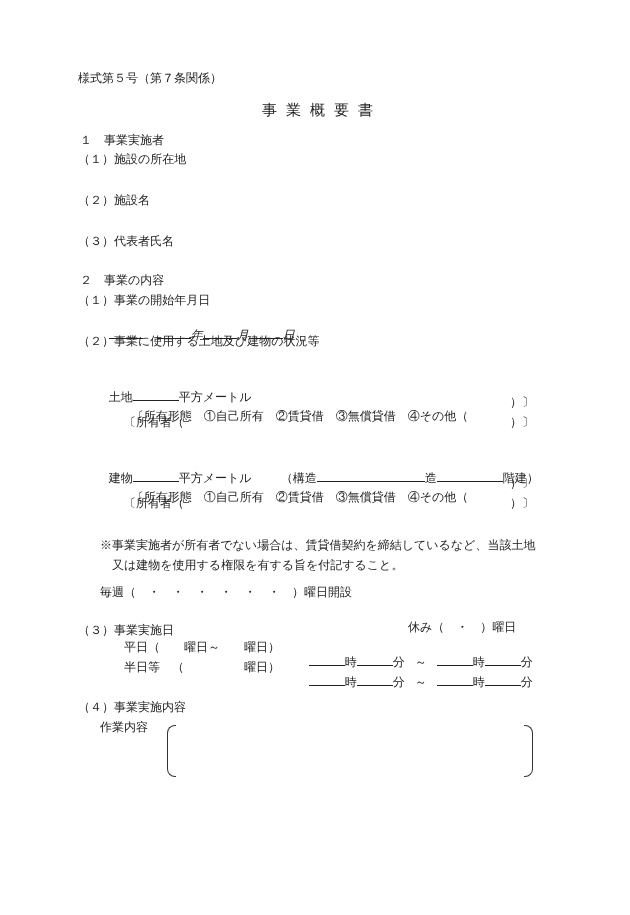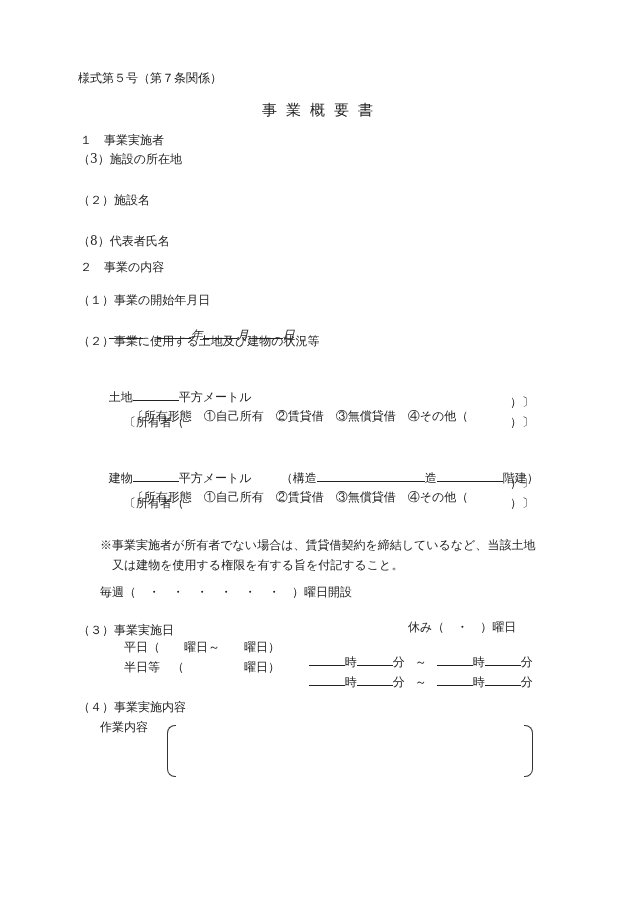--- a/index.html
+++ b/index.html
@@ -18,28 +18,28 @@
   .bracket-r { border-left: none; border-radius: 0 8px 8px 0; }
   .field-box { position: absolute; }
 </style>
 </head>
 <body>
 
 <div class="t" style="left:78px;top:71px;">様式第５号（第７条関係）</div>
 <div class="title" style="left:262px;top:101px;text-align:right;">事業概要書</div>
 
 <div class="t" style="left:80px;top:133px;">１　事業実施者</div>
-<div class="t" style="left:78px;top:152px;">（3）施設の所在地</div>
+<div class="t" style="left:78px;top:152px;">（１）施設の所在地</div>
 <div class="field-box" style="left:200px;top:170px;width:320px;height:20px;"></div>
 <div class="t" style="left:78px;top:193px;">（２）施設名</div>
 <div class="field-box" style="left:200px;top:211px;width:320px;height:20px;"></div>
-<div class="t" style="left:78px;top:234px;">（8）代表者氏名</div>
+<div class="t" style="left:78px;top:234px;">（３）代表者氏名</div>
 <div class="field-box" style="left:200px;top:252px;width:320px;height:20px;"></div>
 
-<div class="t" style="left:80px;top:260px;">２　事業の内容</div>
+<div class="t" style="left:80px;top:273px;">２　事業の内容</div>
 <div class="t" style="left:78px;top:293px;">（１）事業の開始年月日</div>
 
 <div class="t" style="left:101px;top:313px;font-style:italic;">
   <span class="ul" style="width:34px;"></span><span style="display:inline-block;width:14px;"></span><span class="ul" style="width:34px;"></span><span>年</span><span class="ul" style="width:34px;"></span><span>月</span><span class="ul" style="width:34px;"></span><span>日</span>
 </div>
 
 <div class="t" style="left:78px;top:334px;">（２）事業に使用する土地及び建物の状況等</div>
 
 <div class="t" style="left:101px;top:375px;">
   <span>土地</span><span class="ul" style="width:46px;"></span><span>平方メートル</span>

